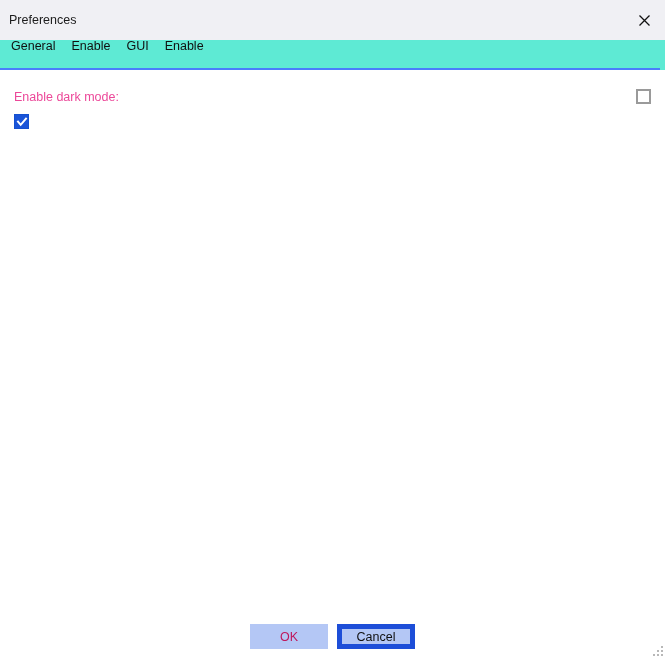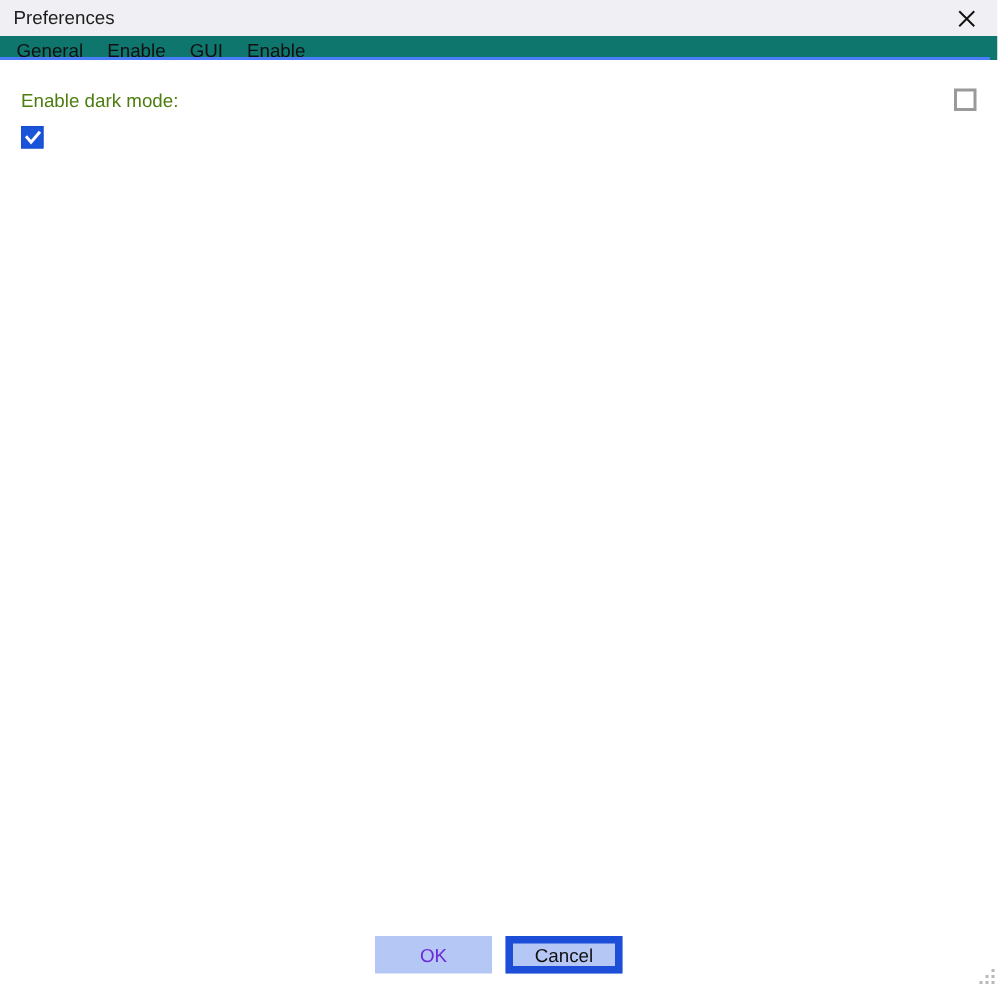--- a/index.html
+++ b/index.html
@@ -12,21 +12,21 @@
     background: #ffffff;
     font-family: "Liberation Sans", sans-serif;
     font-size: 12.5px;
     color: #1a1a1a;
     overflow: hidden;
     position: relative;
   }
 
   
   .titlebar {
-    height: 24px;
+    height: 40px;
     background: #f0f0f4;
     display: flex;
     align-items: center;
     justify-content: space-between;
     padding: 0 0 0 9px;
     box-sizing: border-box;
   }
   .titlebar-title {
     font-size: 12.5px;
     color: #1c1c1c;
@@ -39,24 +39,24 @@
     display: flex;
     align-items: center;
     justify-content: center;
     cursor: pointer;
   }
   .close-btn svg { display: block; }
 
   
   .tabbar {
     position: relative;
-    height: 16px;
-    background: #0f766e;
-    display: flex;
-    align-items: flex-end;
+    height: 30px;
+    background: #5eead4;
+    display: flex;
+    align-items: flex-start;
     padding-left: 3px;
     box-sizing: border-box;
   }
   .tab {
     display: flex;
     align-items: center;
     padding: 0 8px;
     font-size: 12.5px;
     color: #101010;
     cursor: default;
@@ -85,21 +85,21 @@
     box-sizing: border-box;
   }
   .pref-row {
     display: flex;
     align-items: center;
     justify-content: space-between;
     height: 25px;
   }
   .pref-label {
     font-size: 12.5px;
-    color: #4d7c0f;
+    color: #ec4899;
     user-select: none;
   }
 
   
   .checkbox {
     width: 15px;
     height: 15px;
     box-sizing: border-box;
     cursor: pointer;
     flex: 0 0 auto;
@@ -140,21 +140,21 @@
     display: flex;
     align-items: center;
     justify-content: center;
     box-sizing: border-box;
     background: #b4c7f5;
     cursor: pointer;
     user-select: none;
   }
   .btn.primary-disabled {
     border: none;
-    color: #6d28d9;
+    color: #be185d;
   }
   .btn.secondary {
     border: 5px solid #1d4ed8;
     color: #101010;
   }
 
   
   .resize-grip {
     position: absolute;
     right: 2px;

